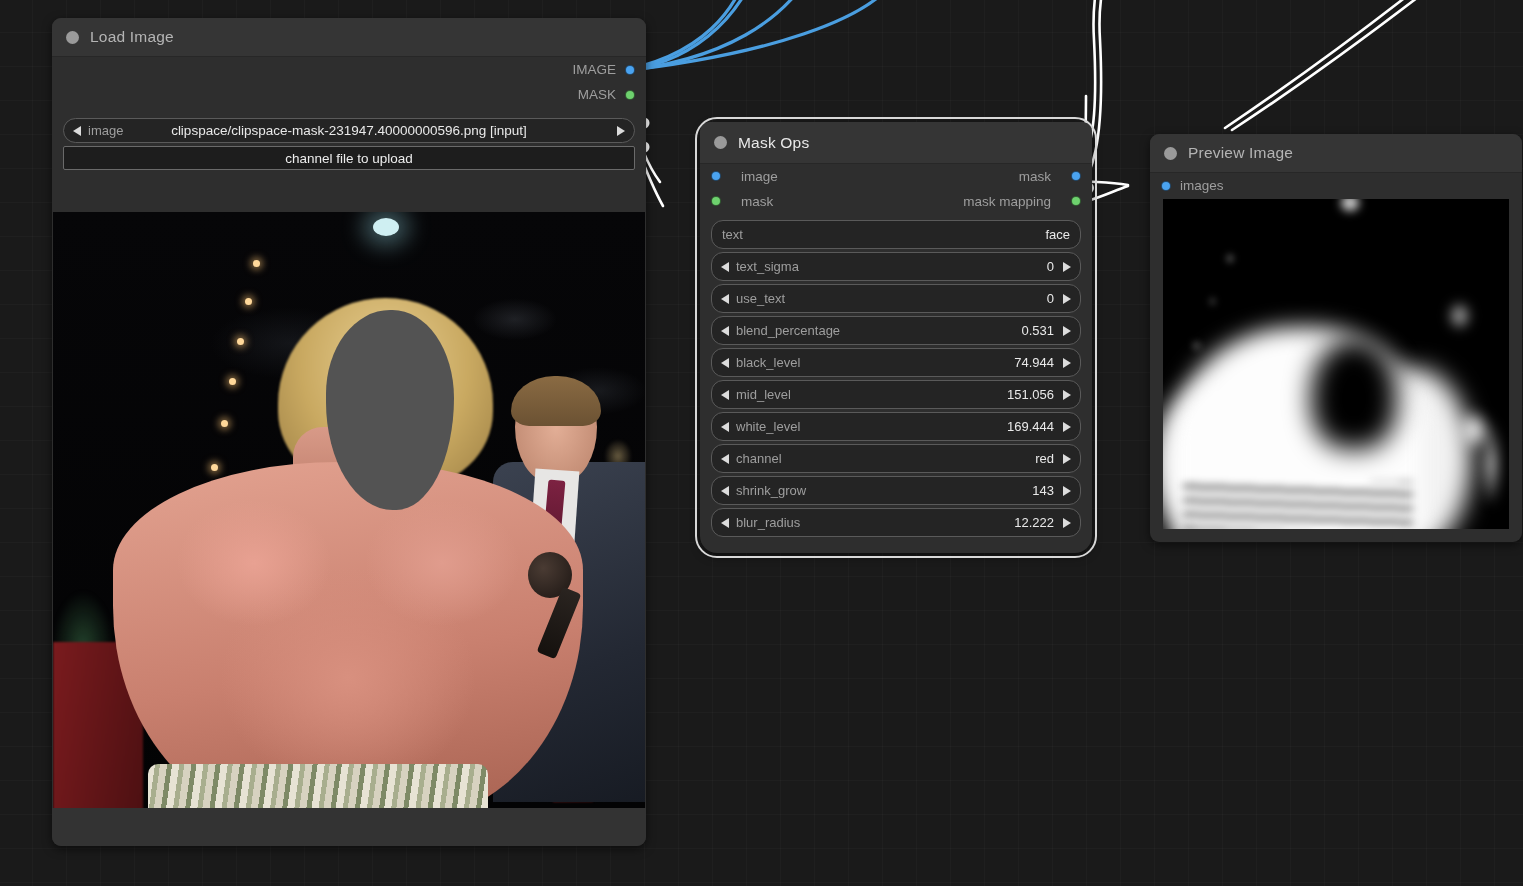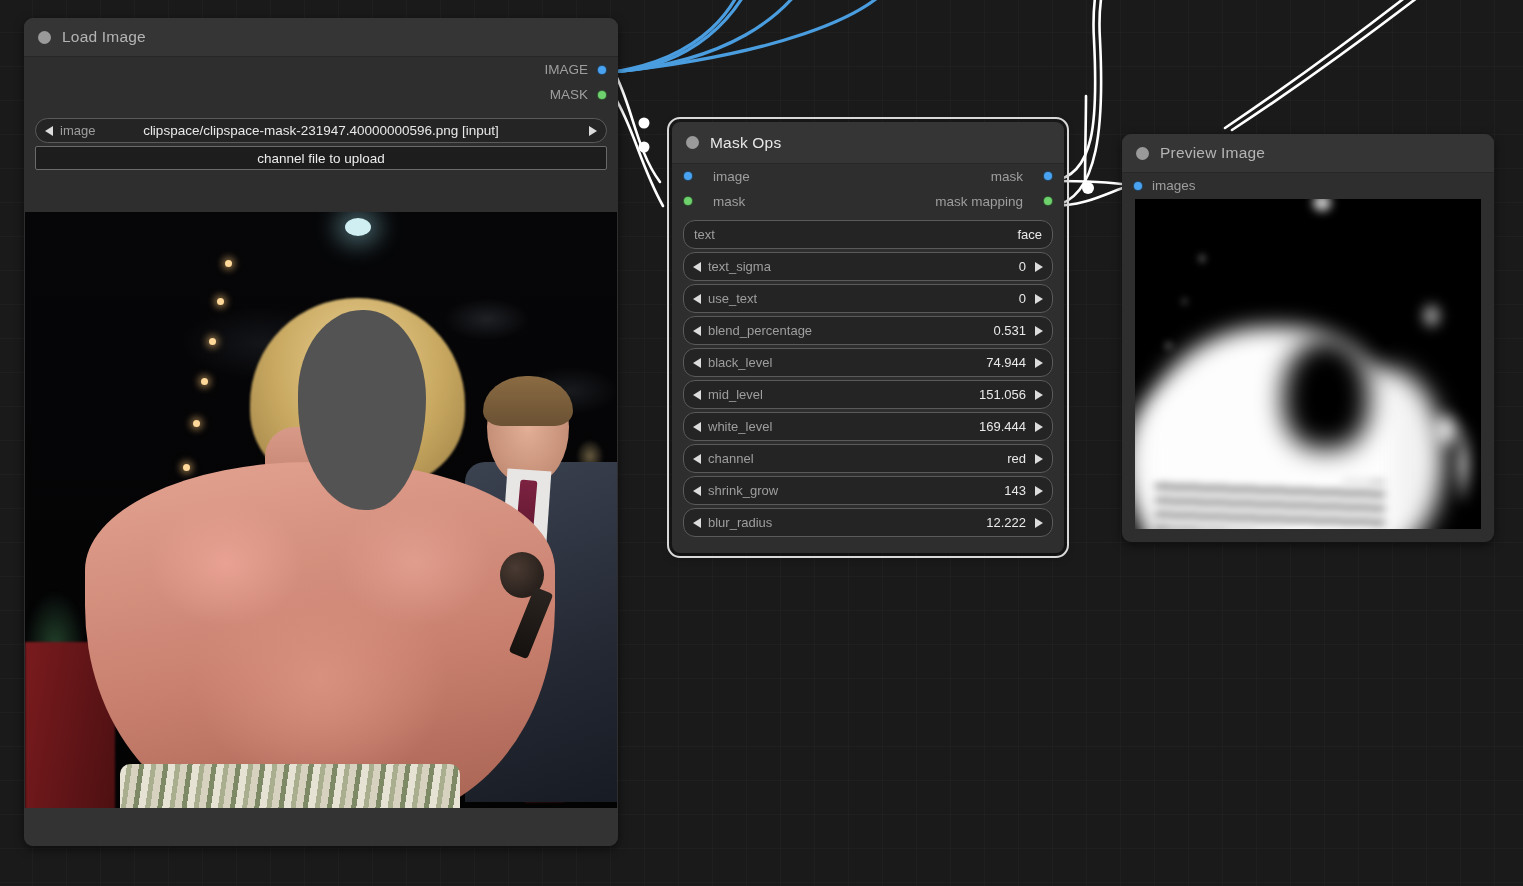--- a/index.html
+++ b/index.html
@@ -23,20 +23,21 @@
   }
 
   #links { position: absolute; left: 0; top: 0; width: 1523px; height: 886px; pointer-events: none; }
 
   
   .node {
     position: absolute;
     background: #2e2e2e;
     border-radius: 9px;
     box-shadow: 0 3px 10px rgba(0,0,0,0.55);
+    margin-left: 28px;
   }
   .node-header {
     height: 39px;
     background: #353535;
     border-radius: 9px 9px 0 0;
     display: flex;
     align-items: center;
     padding-left: 14px;
     border-bottom: 1px solid #272727;
   }
@@ -50,21 +51,21 @@
   .node-title {
     color: #b4b4b4;
     font-size: 15.5px;
     letter-spacing: 0.2px;
     white-space: nowrap;
   }
   .node-title.bright { color: #e8e8e8; }
   .node.selected {
     outline: 2px solid #d8d8d8;
     outline-offset: 3px;
-    border-radius: 8px;
+    border-radius: 17px;
   }
   .node-body { position: relative; }
 
   
   .slot-row {
     position: relative;
     height: 25px;
     display: flex;
     align-items: center;
   }

